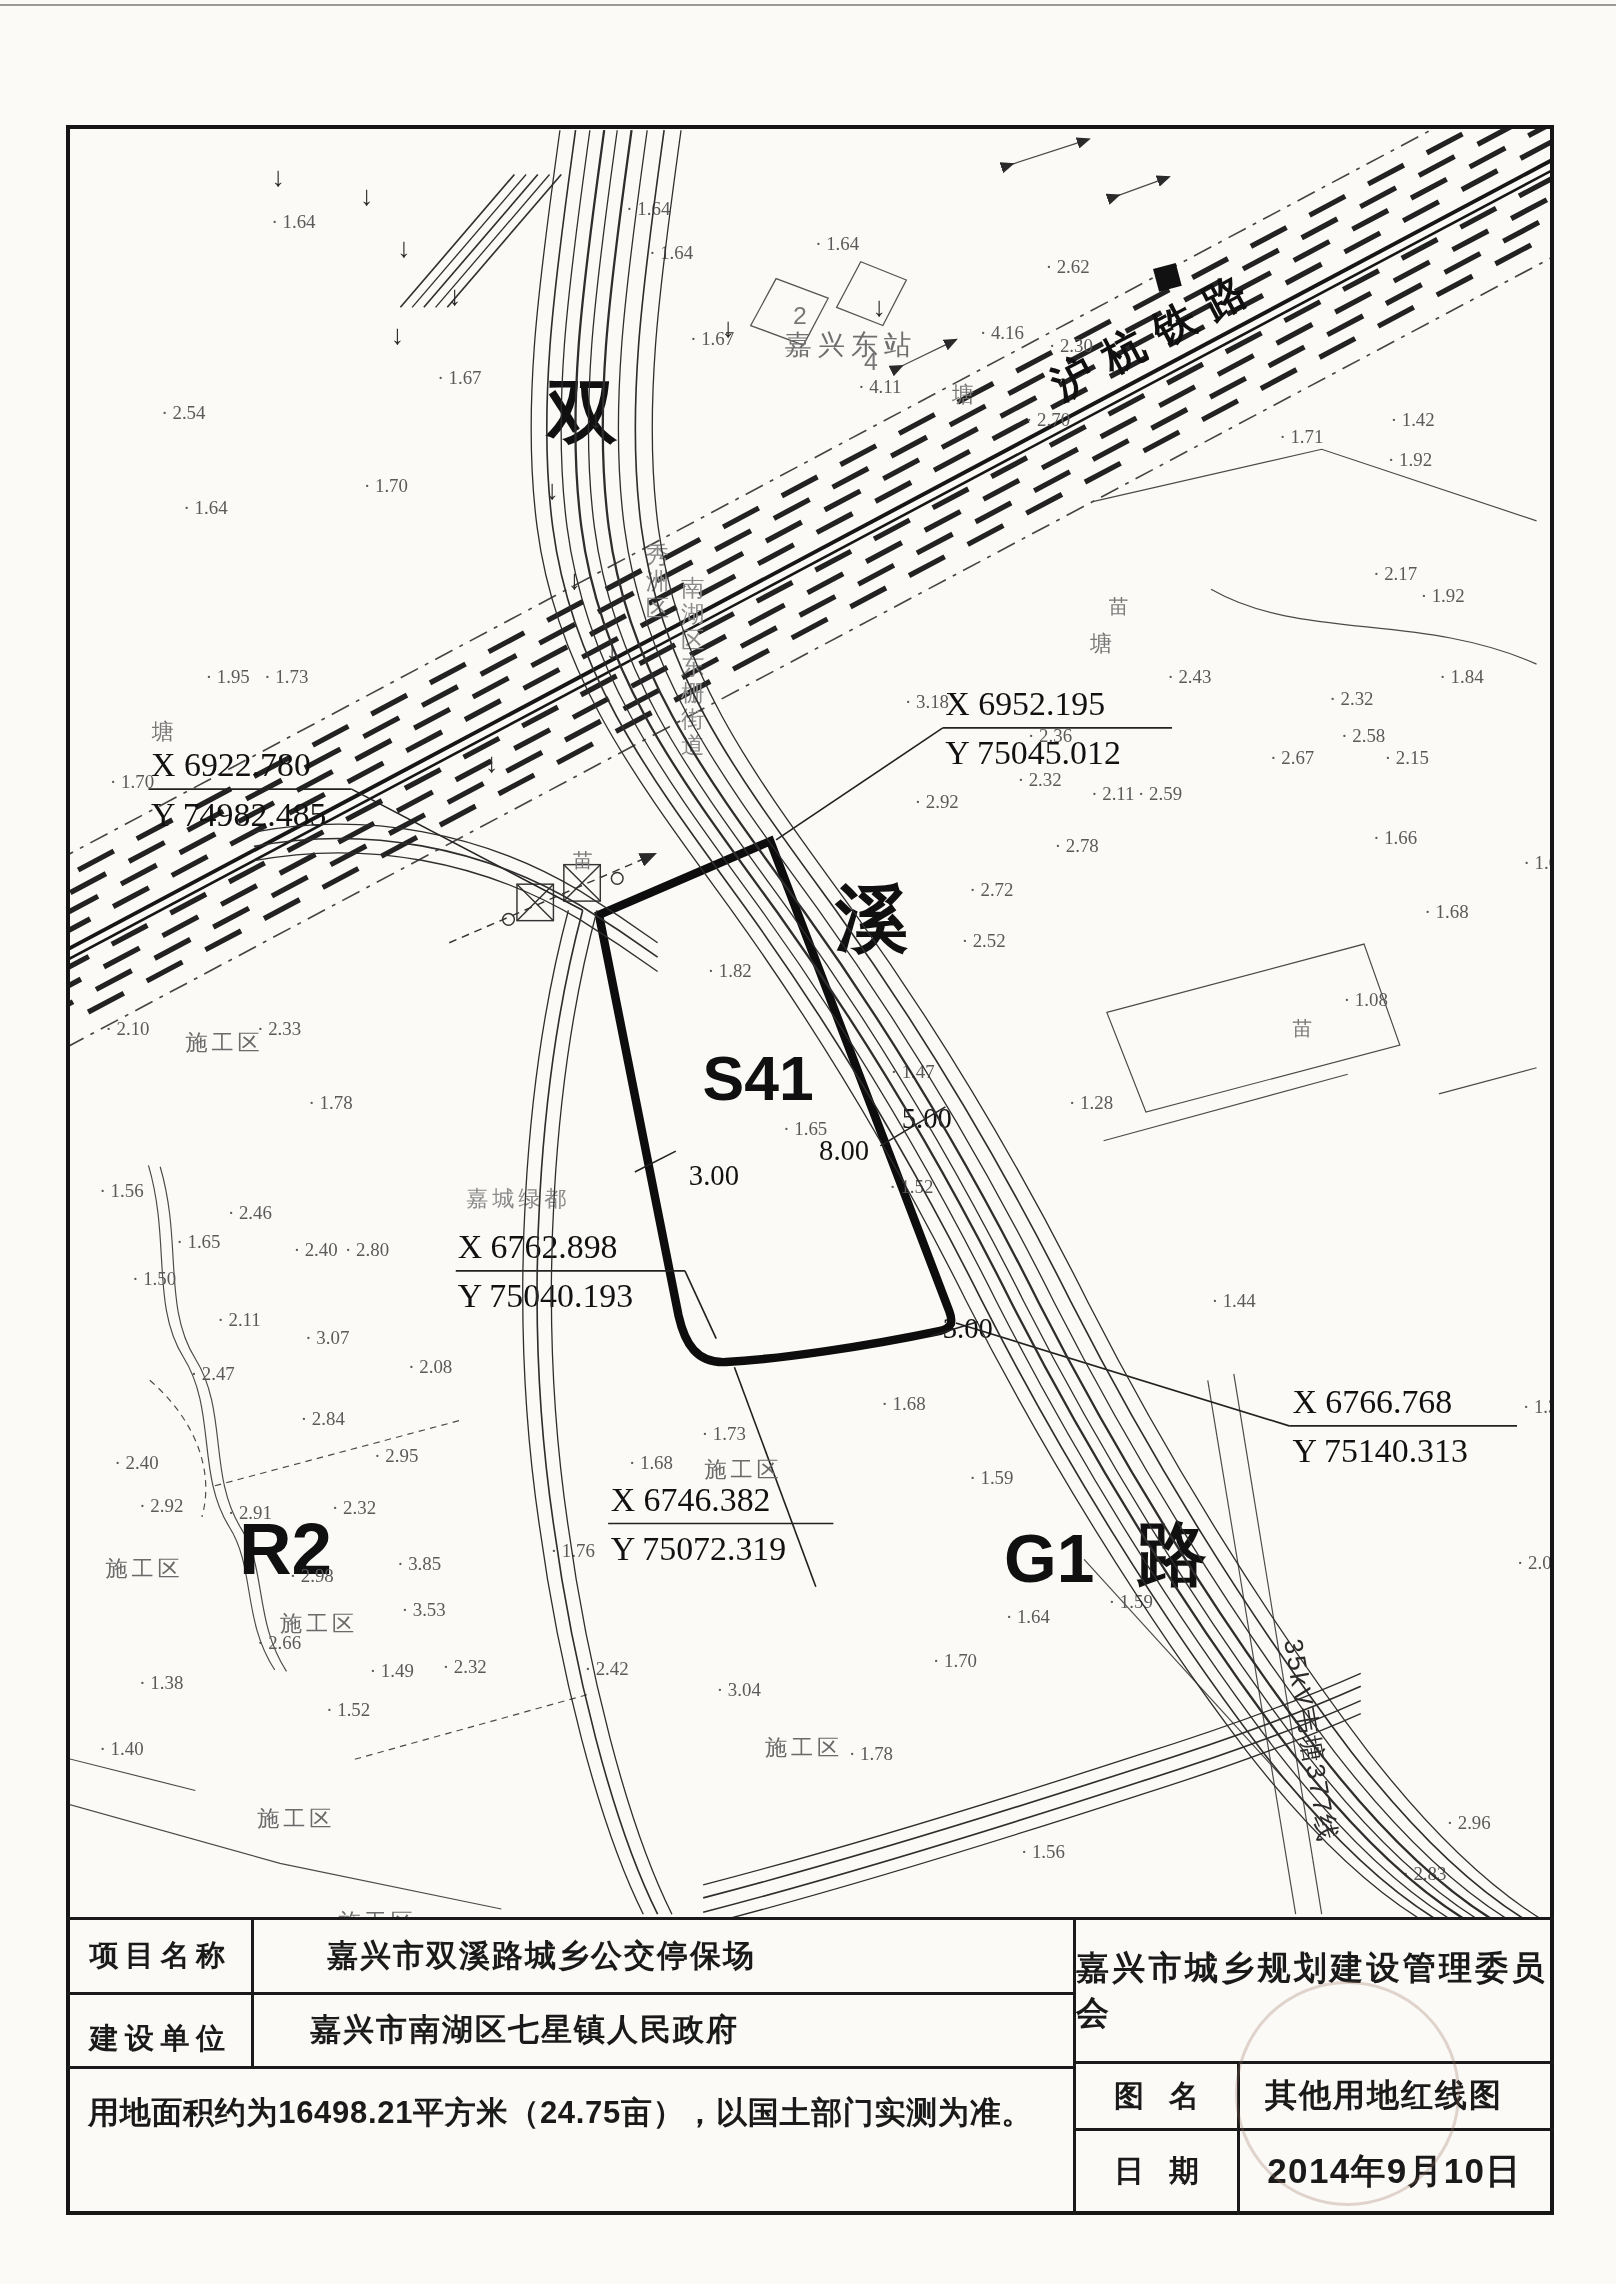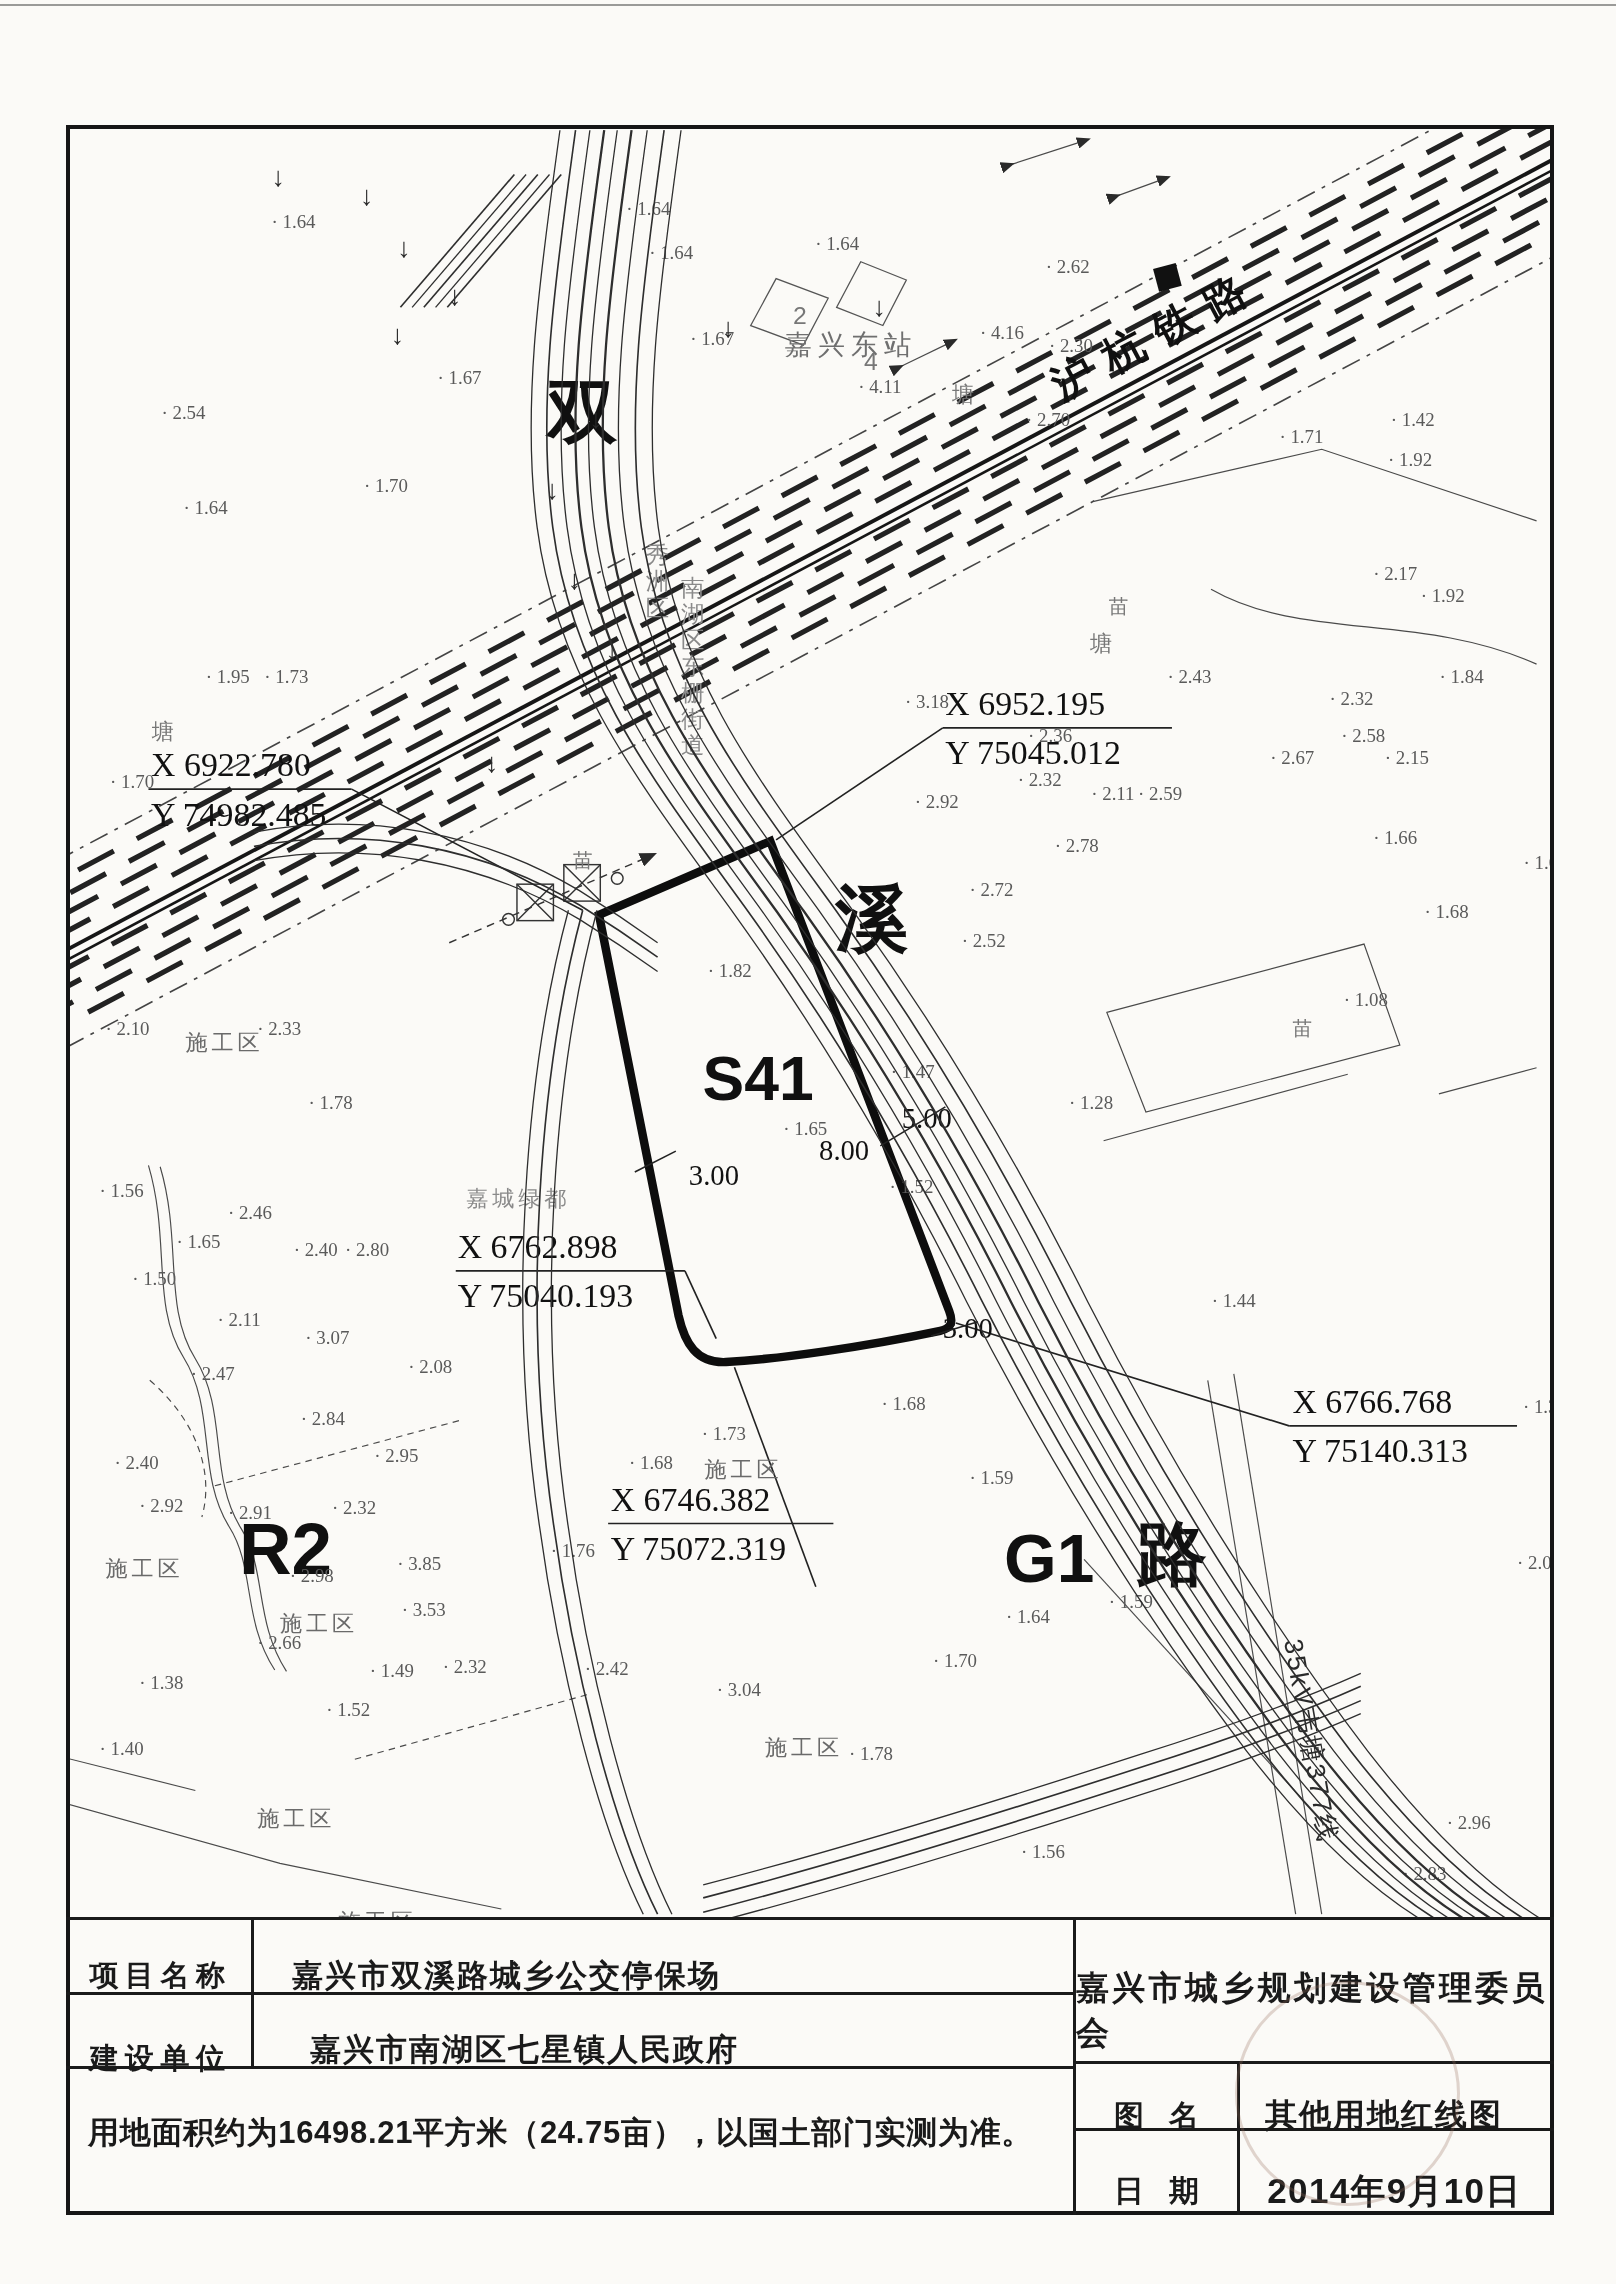--- a/index.html
+++ b/index.html
@@ -3,21 +3,21 @@
 <meta charset="utf-8">
 <style>
   html,body{margin:0;padding:0;background:#dedede;}
   .page{position:relative;width:1616px;height:2284px;background:#fbfaf7;overflow:hidden;
         font-family:"Liberation Sans",sans-serif;color:#1a1a1a;}
   .scan-edge-top{position:absolute;left:0;top:3.9px;width:100%;height:2px;background:#9a9a98;}
   .mapsvg{position:absolute;left:0;top:0;width:1616px;height:2284px;}
   .frame{position:absolute;left:66px;top:125px;width:1488px;height:2090px;
          border:4.6px solid #161616;box-sizing:border-box;pointer-events:none;}
   .tl-line{position:absolute;background:#1a1a1a;}
-  .cell{position:absolute;display:flex;align-items:center;box-sizing:border-box;margin-top:20px;}
+  .cell{position:absolute;display:flex;align-items:center;box-sizing:border-box;}
   .lbl{font-size:29px;letter-spacing:6.5px;font-weight:600;justify-content:center;}
   .val{font-size:31px;font-weight:600;letter-spacing:2px;padding-left:55px;}
   .area-note{font-size:31px;font-weight:700;padding-left:18px;align-items:flex-start;padding-top:23px;letter-spacing:0.7px;}
   .committee{font-size:33px;font-weight:600;letter-spacing:3.3px;justify-content:center;}
   .duolbl{justify-content:space-between;padding:0 38px;font-size:30px;font-weight:600;}
   .figval{font-size:32px;font-weight:600;letter-spacing:2px;justify-content:center;}
   .dateval{font-size:35px;font-weight:700;letter-spacing:1.3px;justify-content:center;}
   .stamp{position:absolute;left:1235px;top:1981px;width:219px;height:219px;border-radius:50%;
          border:3.3px solid rgba(150,110,95,0.35);opacity:.8;}
   
@@ -317,21 +317,21 @@
   <div class="tl-line" style="left:66px;top:1917px;width:1488px;height:3.3px;"></div>
   <div class="tl-line" style="left:66px;top:1992px;width:1010px;height:3.3px;"></div>
   <div class="tl-line" style="left:66px;top:2066px;width:1010px;height:3.3px;"></div>
   <div class="tl-line" style="left:251px;top:1917px;width:3.3px;height:152px;"></div>
   <div class="tl-line" style="left:1073px;top:1917px;width:3.3px;height:298px;"></div>
   <div class="tl-line" style="left:1073px;top:2061px;width:481px;height:3.3px;"></div>
   <div class="tl-line" style="left:1073px;top:2128px;width:481px;height:3.3px;"></div>
   <div class="tl-line" style="left:1237px;top:2061px;width:3.3px;height:154px;"></div>
 
   <div class="cell lbl" style="left:70px;top:1920px;width:181px;height:72px;">项目名称</div>
-  <div class="cell val" style="left:237px;top:1920px;width:816px;height:72px;">嘉兴市双溪路城乡公交停保场</div>
+  <div class="cell val" style="left:272px;top:1920px;width:816px;height:72px;">嘉兴市双溪路城乡公交停保场</div>
   <div class="cell lbl" style="left:70px;top:1996px;width:181px;height:86px;">建设单位</div>
   <div class="cell val" style="left:255px;top:1996px;width:816px;height:68px;">嘉兴市南湖区七星镇人民政府</div>
   <div class="cell area-note" style="left:70px;top:2069px;width:1001px;height:141px;">用地面积约为16498.21平方米（24.75亩），以国土部门实测为准。</div>
   <div class="cell committee" style="left:1076px;top:1920px;width:473px;height:141px;">嘉兴市城乡规划建设管理委员会</div>
   <div class="cell duolbl" style="left:1076px;top:2064px;width:161px;height:64px;">
     <span>图</span>
     <span>名</span>
   </div>
   <div class="cell figval" style="left:1240px;top:2064px;width:288px;height:64px;">其他用地红线图</div>
   <div class="cell duolbl" style="left:1076px;top:2131px;width:161px;height:81px;">

